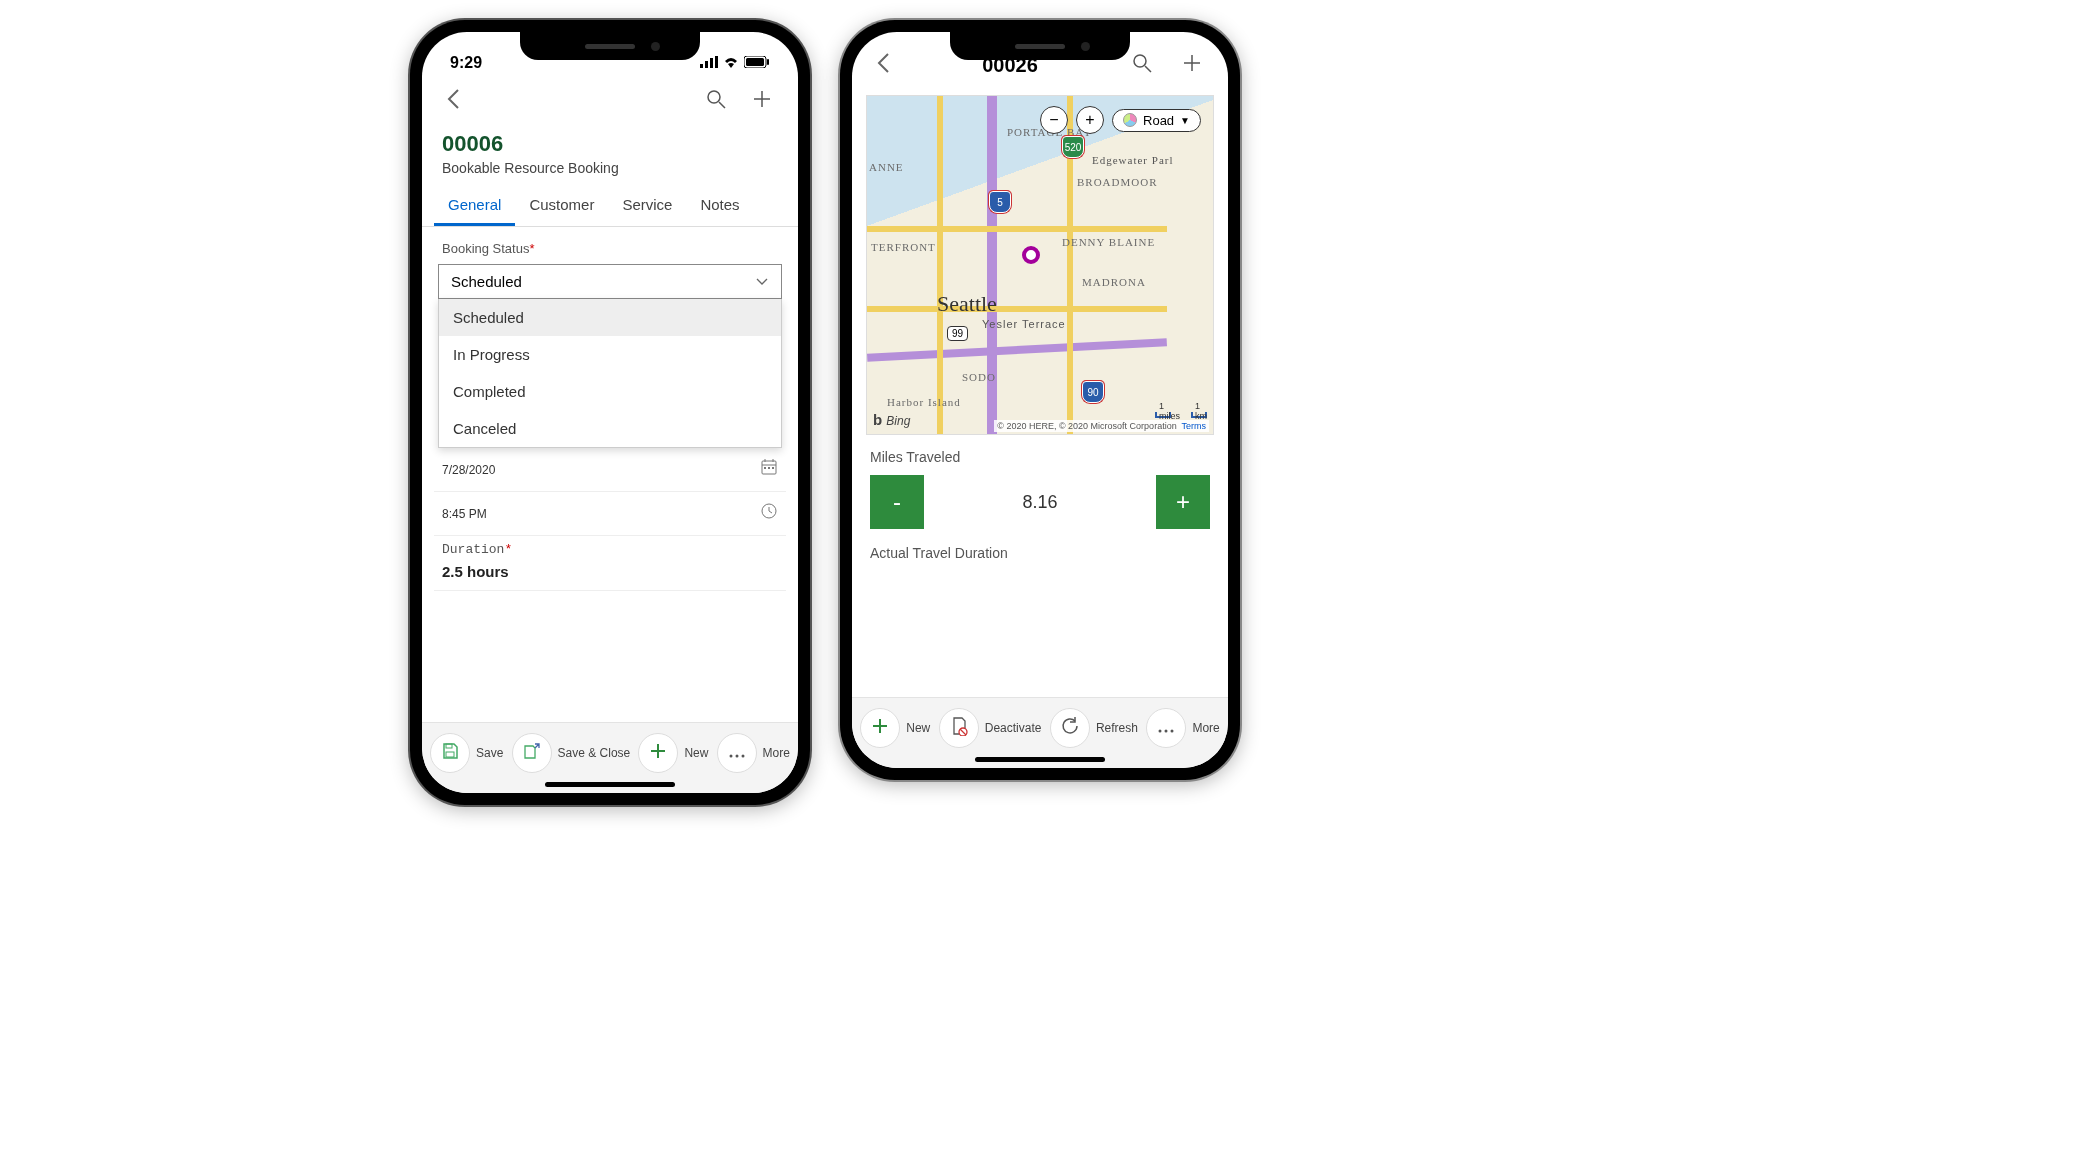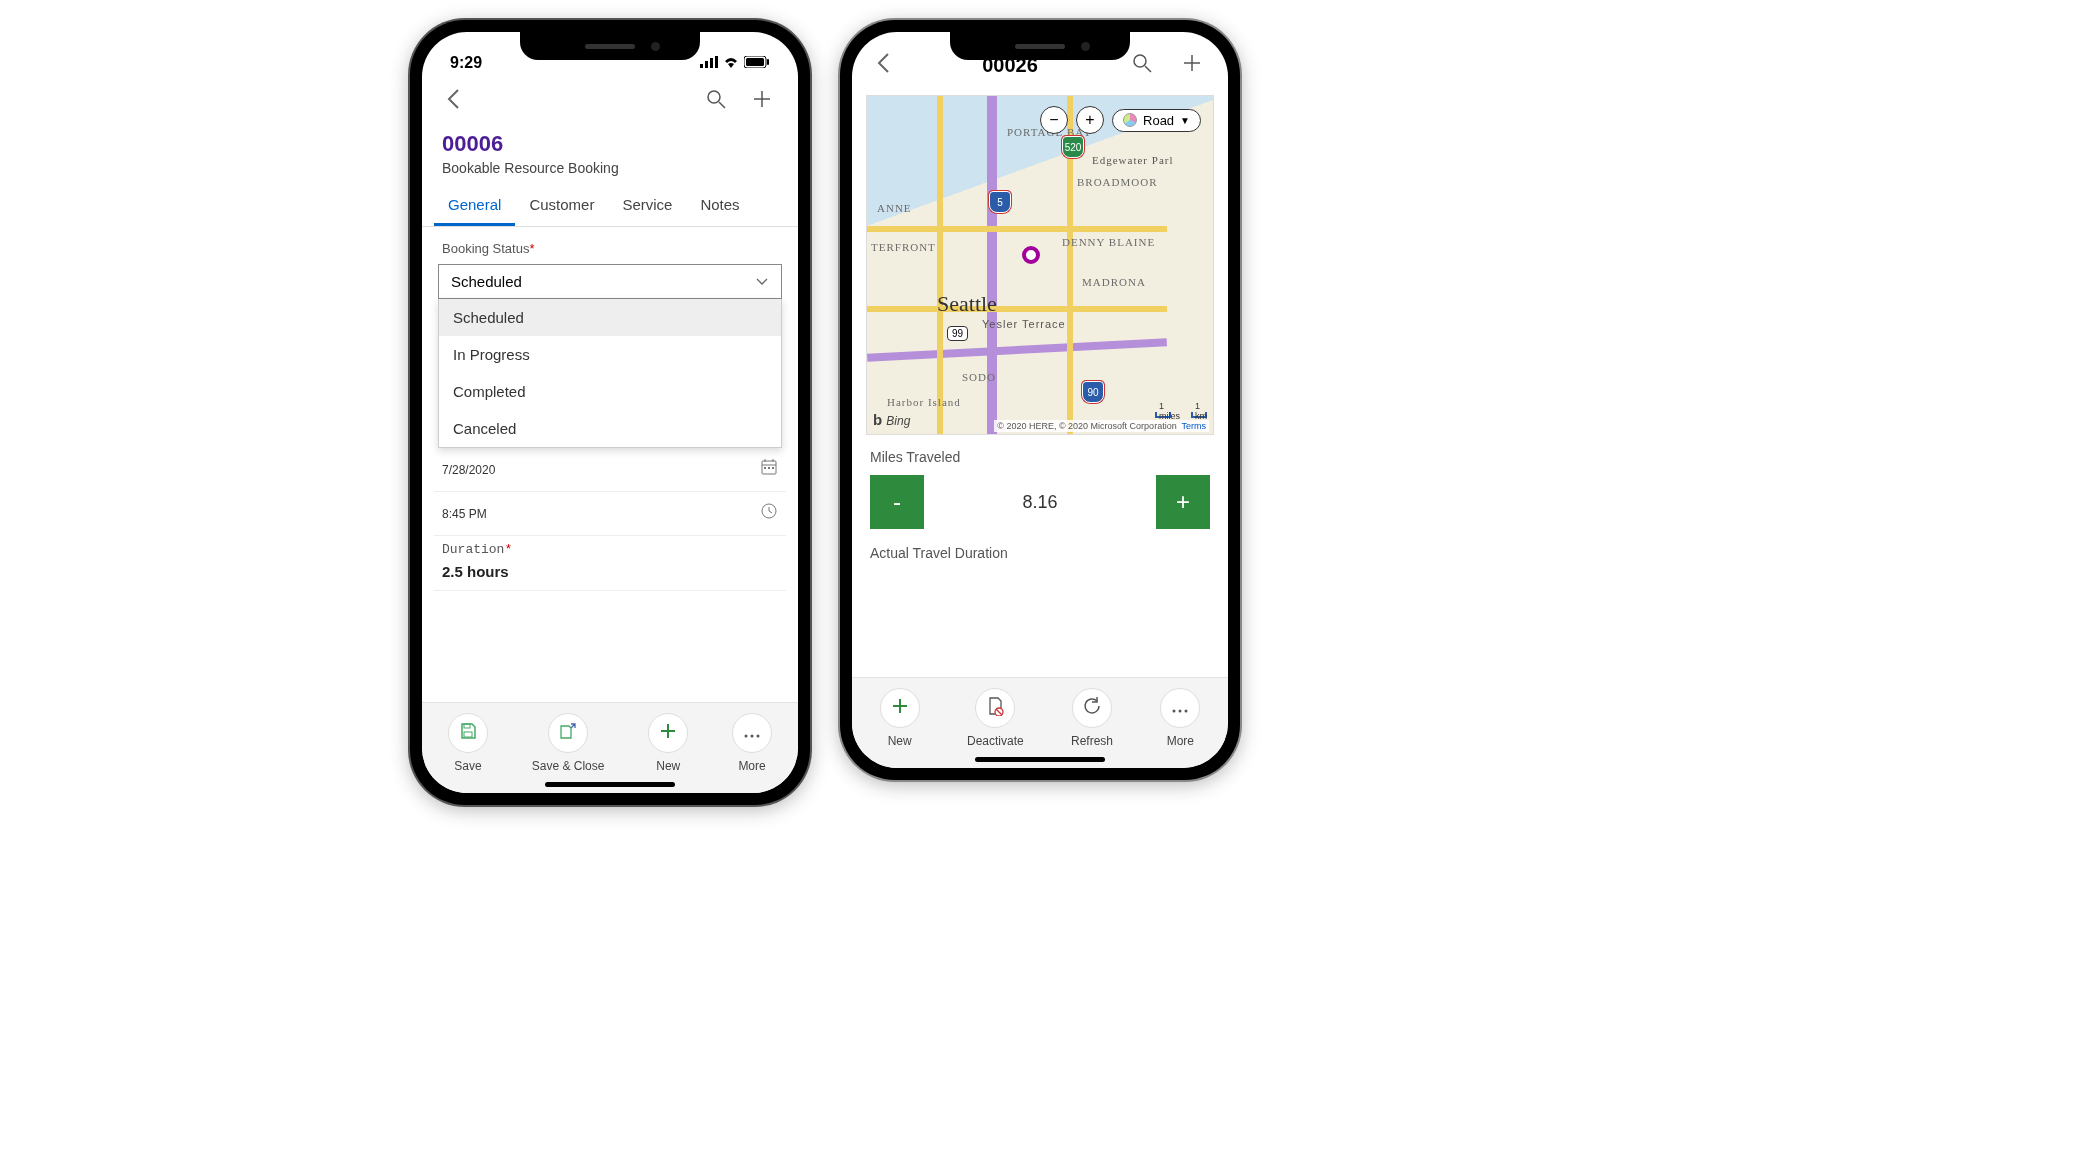--- a/index.html
+++ b/index.html
@@ -76,21 +76,21 @@
   .nav-row {
     display: flex;
     align-items: center;
     padding: 8px 18px;
     gap: 10px;
   }
   .nav-row .spacer { flex: 1; }
   .back-arrow { font-size: 26px; color: #555; cursor:pointer; padding:4px 6px;}
   .icon-btn { font-size: 22px; color: #555; cursor:pointer; padding:4px 8px;}
   .title-block { padding: 2px 20px 10px; }
-  .record-title { font-size: 22px; font-weight: 600; color:#4c1d95;}
+  .record-title { font-size: 22px; font-weight: 600; color:#14532d;}
   .record-subtitle { font-size: 14px; color: #444; margin-top:3px;}
   .tabs {
     display: flex;
     border-bottom: 1px solid #ddd;
     padding: 0 12px;
     gap: 0;
   }
   .tab {
     padding: 10px 14px;
     font-size: 15px;
@@ -142,21 +142,21 @@
   .field-stack .val { font-size:15px; color:#222; font-weight:600; padding:4px 8px 10px; border-bottom:1px solid #eee;}
   .bottom-bar {
     background: #f4f4f4;
     border-top: 1px solid #e3e3e3;
     display: flex;
     justify-content: space-around;
     padding: 10px 4px 20px;
   }
   .bbtn {
     display:flex;
-    flex-direction:column;
+    flex-direction:row;
     align-items:center;
     gap:6px;
     font-size:12px;
     color:#444;
     cursor:pointer;
     text-align:right;
   }
   .bbtn .circ {
     width:40px; height:40px; border-radius:50%;
     background:#fff;
@@ -445,21 +445,21 @@
         <div class="map-road" style="left:200px;top:0;width:6px;height:340px;"></div>
 
         <div class="map-label" style="top:30px;left:140px;">PORTAGE BAY</div>
         <div class="map-label" style="top:80px;left:210px;">BROADMOOR</div>
         <div class="map-label" style="top:140px;left:195px;">DENNY BLAINE</div>
         <div class="map-label" style="top:180px;left:215px;">MADRONA</div>
         <div class="map-label" style="top:222px;left:115px;color:#555;font-family:sans-serif;font-size:11px;">Yesler Terrace</div>
         <div class="map-label" style="top:275px;left:95px;">SODO</div>
         <div class="map-label" style="top:300px;left:20px;">Harbor Island</div>
         <div class="map-label" style="top:58px;left:225px;color:#555;font-family:Liberation Serif, serif;font-size:11px;">Edgewater Parl</div>
-        <div class="map-label" style="top:65px;left:10px;margin-top:41px;">ANNE</div>
+        <div class="map-label" style="top:65px;left:2px;">ANNE</div>
         <div class="map-label" style="top:145px;left:4px;">TERFRONT</div>
         <div class="map-city">Seattle</div>
 
         <div class="shield" style="top:95px;left:122px;">5</div>
         <div class="shield" style="top:40px;left:195px;background:#2a8a4a;">520</div>
         <div class="shield" style="top:285px;left:215px;">90</div>
         <div class="route99" style="top:230px;left:80px;">99</div>
         <div class="map-marker"></div>
 
         <div class="map-controls">

